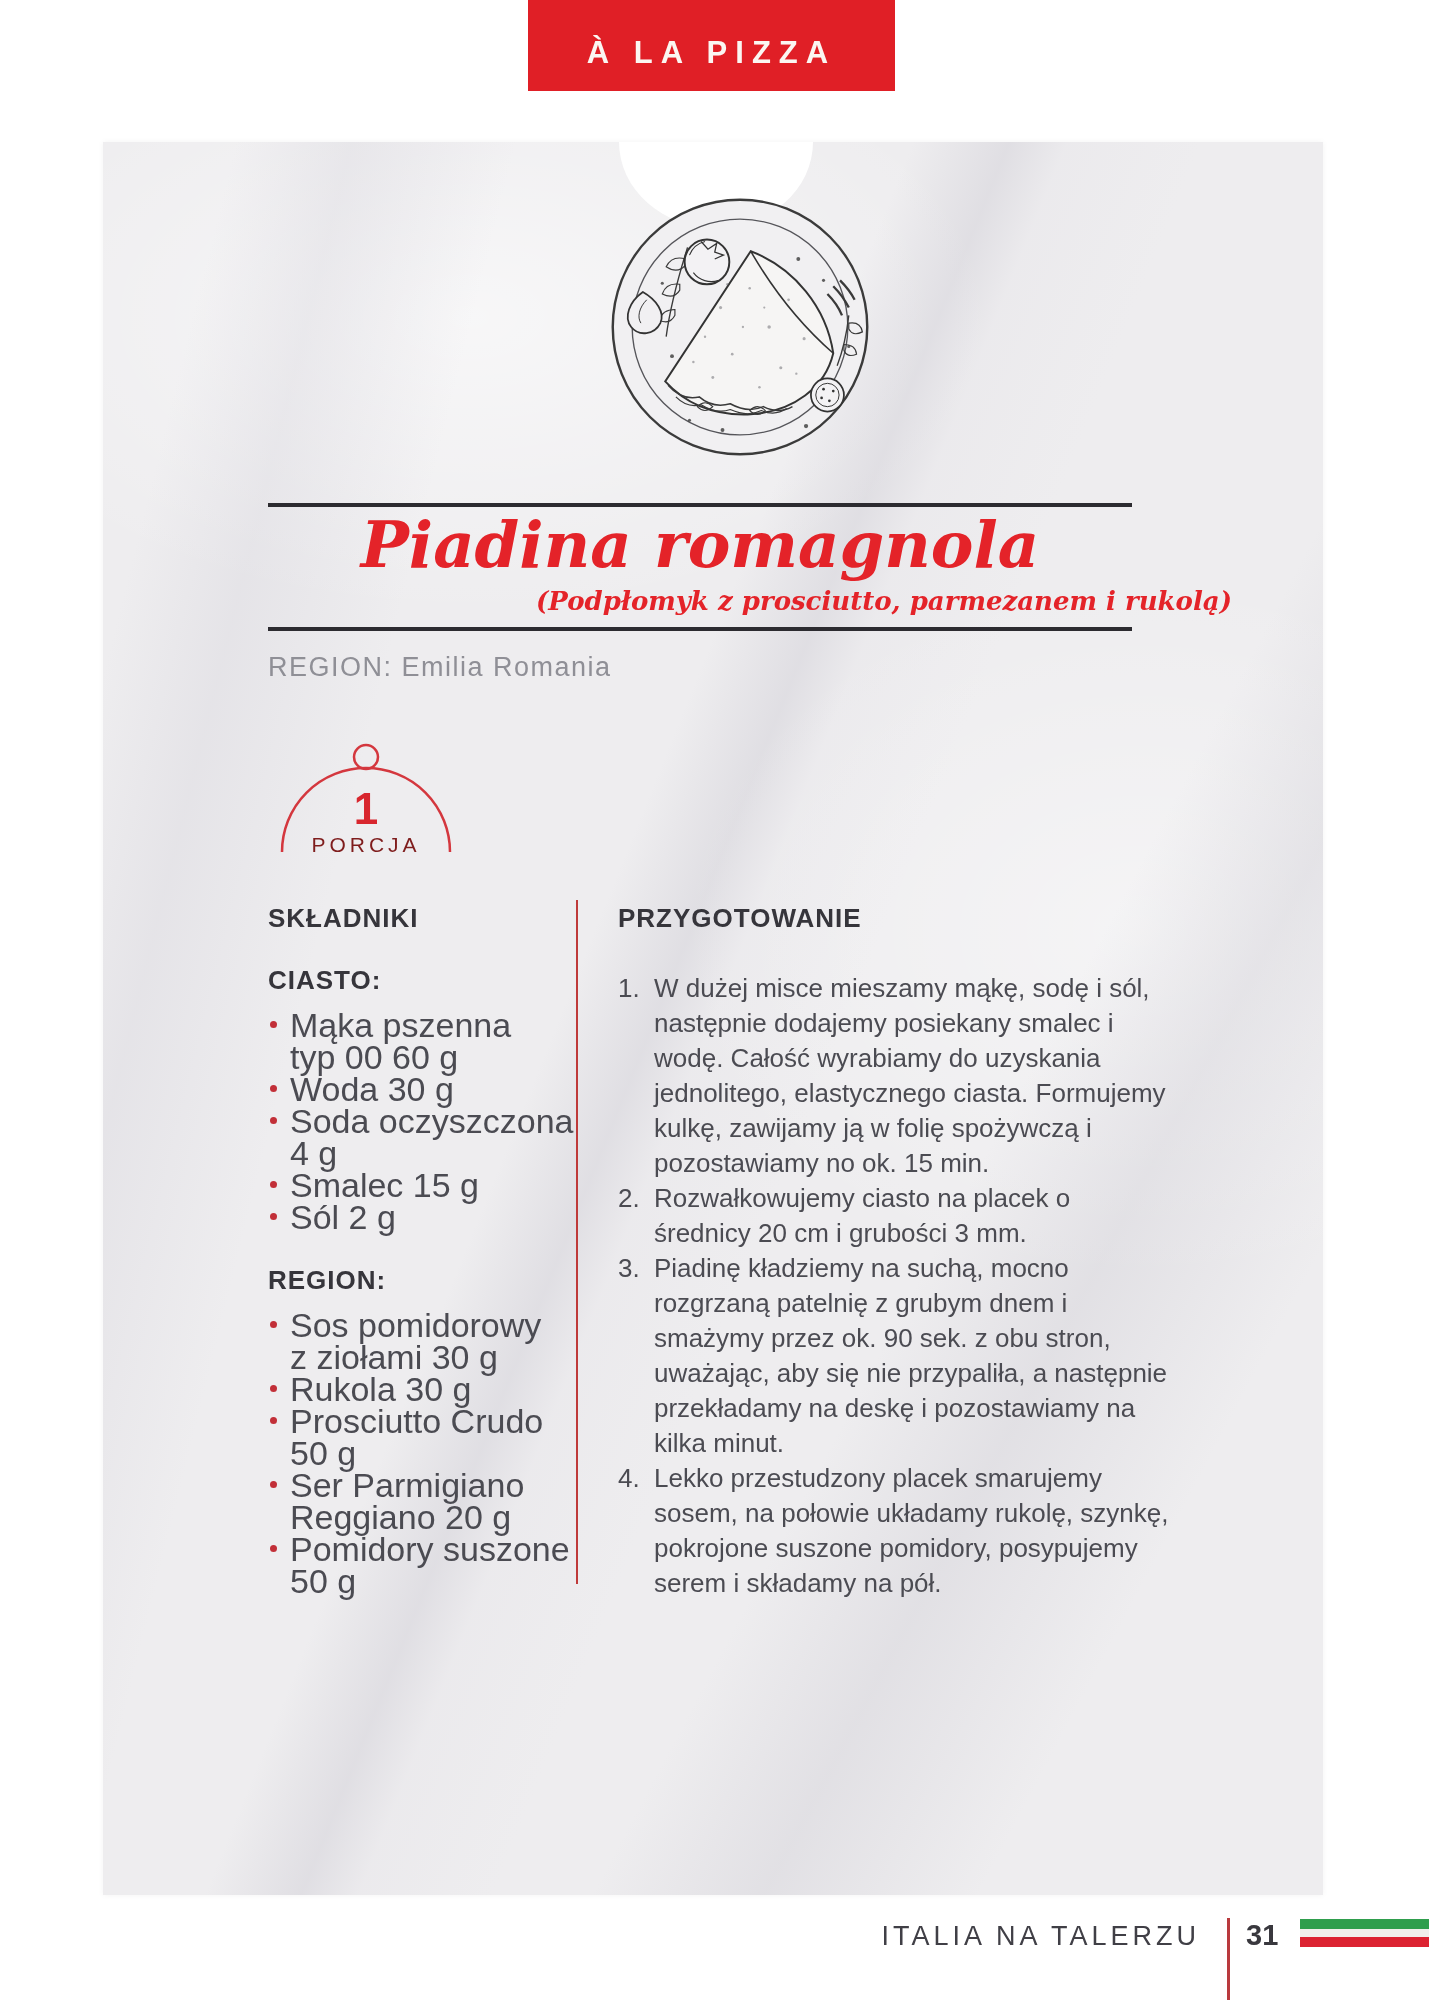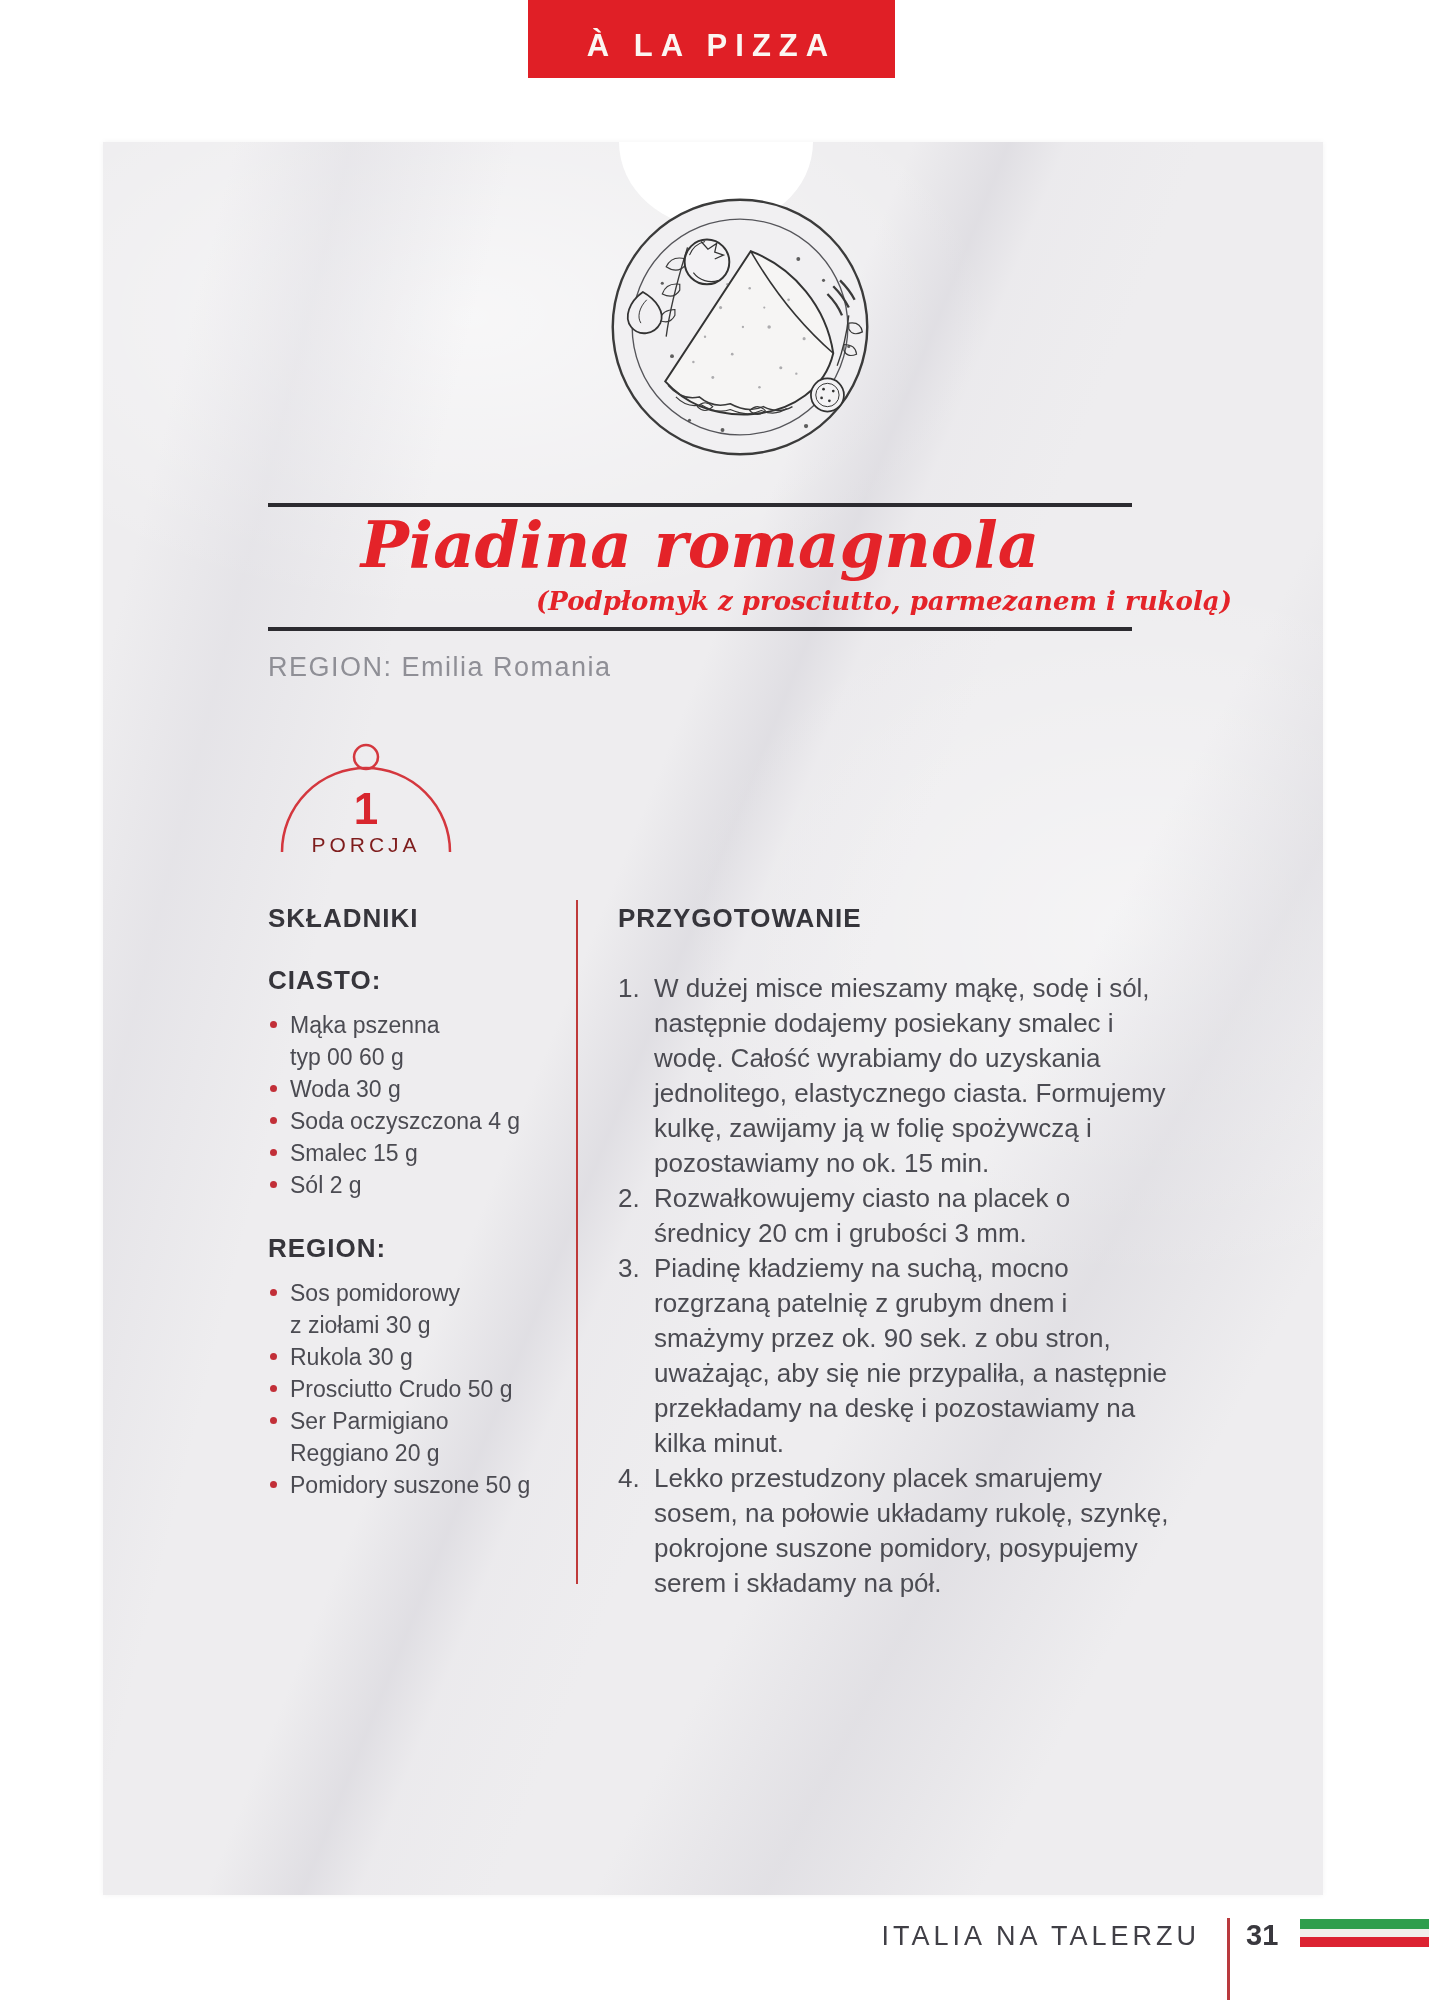--- a/index.html
+++ b/index.html
@@ -1,20 +1,20 @@
 <!DOCTYPE html>
 <html><head>
 <meta charset="utf-8">
 <style>
   html,body{margin:0;padding:0;}
   body{width:1429px;height:2000px;background:#ffffff;font-family:"Liberation Sans",sans-serif;}
   .page{position:relative;width:1429px;height:2000px;overflow:hidden;background:#ffffff;}
 
   
-  .banner{position:absolute;left:528px;top:0;width:367px;height:78px;background:#e01f26;
+  .banner{position:absolute;left:528px;top:0;width:367px;height:91px;background:#e01f26;
           display:flex;align-items:center;justify-content:center;}
   .banner span{color:#fbf6f2;font-size:31px;font-weight:700;letter-spacing:8px;padding-top:14px;}
 
   
   .card{position:absolute;left:103px;top:142px;width:1220px;height:1753px;
         background-color:#eeedef;
         background-image:
           linear-gradient(112deg, rgba(255,255,255,0) 42%, rgba(201,199,208,.38) 47%, rgba(223,221,227,.18) 50%, rgba(255,255,255,0) 57%),
           linear-gradient(104deg, rgba(255,255,255,0) 8%, rgba(206,204,213,.28) 15%, rgba(255,255,255,0) 25%),
           linear-gradient(118deg, rgba(255,255,255,0) 66%, rgba(197,195,204,.30) 74%, rgba(255,255,255,0) 84%),
@@ -47,21 +47,21 @@
   .cloche-count{position:absolute;left:276px;top:787px;width:180px;text-align:center;
         font-size:44px;line-height:44px;font-weight:700;color:#d8262e;}
   .cloche-label{position:absolute;left:276px;top:833px;width:180px;text-align:center;
         font-size:21px;color:#7f1d1d;letter-spacing:4px;}
 
   
   .col-heading{margin:0;font-size:26px;line-height:30px;font-weight:700;color:#36353b;letter-spacing:1px;}
   .ingredients{position:absolute;left:268px;top:903px;width:310px;}
   .group-title{margin:32px 0 0;font-size:26px;line-height:30px;font-weight:700;color:#36353b;letter-spacing:1px;}
   .ing-list{list-style:none;margin:14px 0 0;padding:0;}
-  .ing-list li{position:relative;padding-left:22px;font-size:23px;line-height:32px;color:#4b4b52;white-space:pre-line;}
+  .ing-list li{position:relative;padding-left:22px;font-size:34px;line-height:32px;color:#4b4b52;white-space:pre-line;}
   .ing-list li::before{content:"";position:absolute;left:2px;top:12px;width:7px;height:7px;border-radius:50%;background:#c22f38;}
 
   .divider-v{position:absolute;left:576px;top:900px;width:2px;height:684px;background:#bf3a3a;}
 
   .prep{position:absolute;left:618px;top:903px;width:556px;}
   .prep ol{list-style:none;margin:38px 0 0;padding:0;}
   .step{display:flex;font-size:26px;line-height:35px;color:#4b4b52;}
   .step-num{flex:0 0 36px;width:36px;}
   .step-text{flex:0 0 520px;width:520px;}
 

